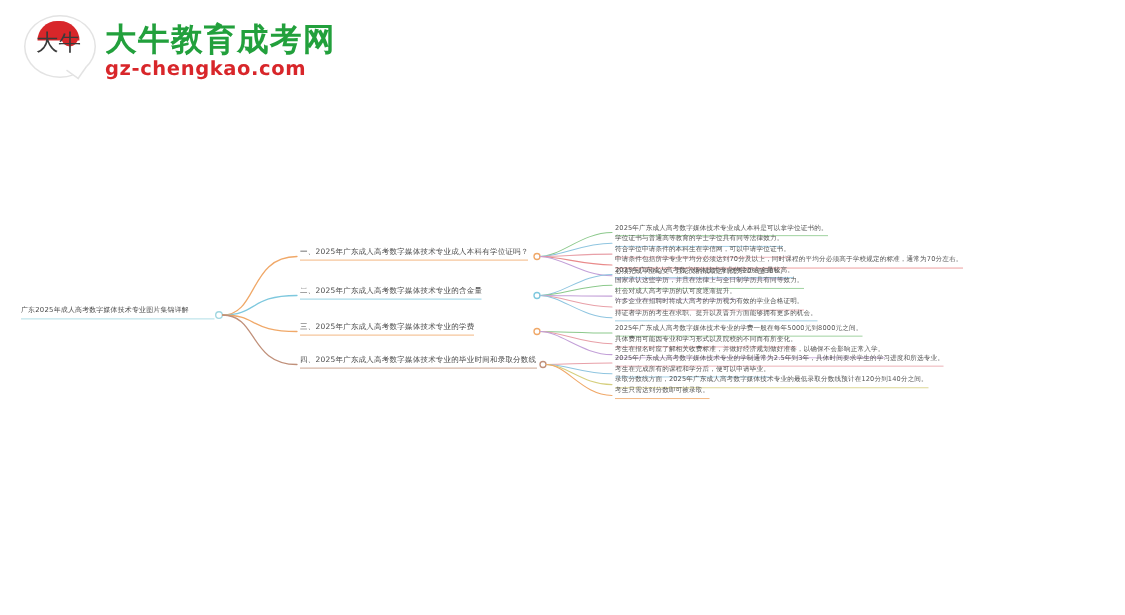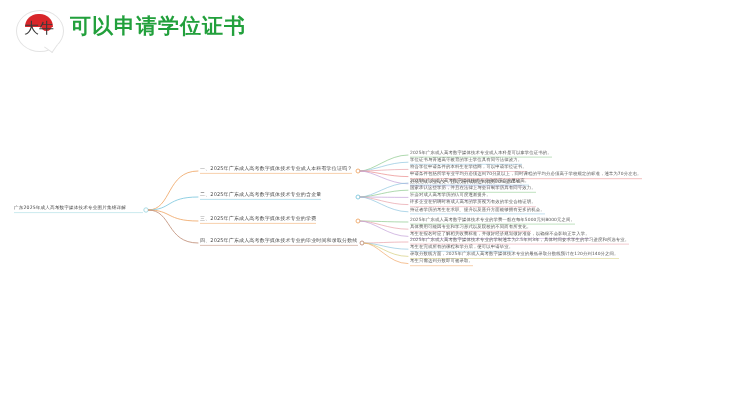--- a/index.html
+++ b/index.html
@@ -85,21 +85,22 @@
 <body>
 
 <div id="logo-bar">
   <div id="logo-mark">
     <div id="logo-bubble"></div>
     <div id="logo-bubble-tail"></div>
     <div id="logo-red-cap"></div>
     <div id="logo-red-dot"></div>
     <div id="logo-cn">大牛</div>
   </div>
-  <div id="logo-title">可以申请学位证书</div>
+  <div id="logo-title">大牛教育成考网</div>
+  <div id="logo-url">gz-chengkao.com</div>
 </div>
 
 <div id="mindmap">
   <svg id="mm-svg" viewBox="0 0 750 410" xmlns="http://www.w3.org/2000/svg">
       <circle cx="146" cy="210" r="2.2" fill="#ffffff" stroke="#9fd6e0" stroke-width="0.9"></circle>
       <line x1="14" x2="143" y1="212.6" y2="212.6" stroke="#9fd6e0" stroke-width="0.55"></line>
       <path d="M148.4,210 C172,210 166,171 198,171" stroke="#f0a868" fill="none" stroke-width="0.85" stroke-linecap="round"></path>
       <line x1="200" x2="352" y1="173.4" y2="173.4" stroke="#f0a868" stroke-width="0.55"></line>
       <circle cx="358" cy="171" r="2" fill="#ffffff" stroke="#f0a868" stroke-width="0.9"></circle>
       <path d="M360,171 C374,171 388,155 408,155" stroke="#8cc98c" fill="none" stroke-width="0.7" stroke-linecap="round"></path>

